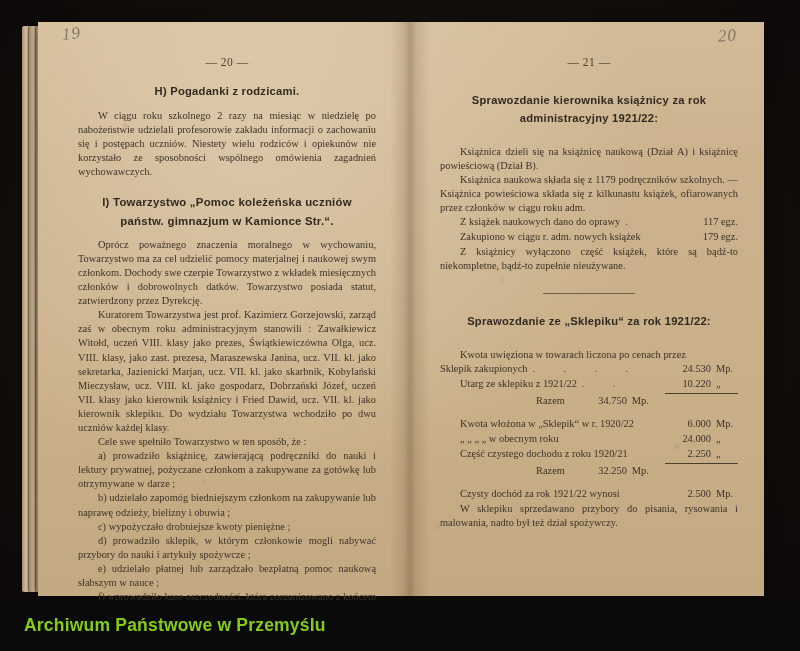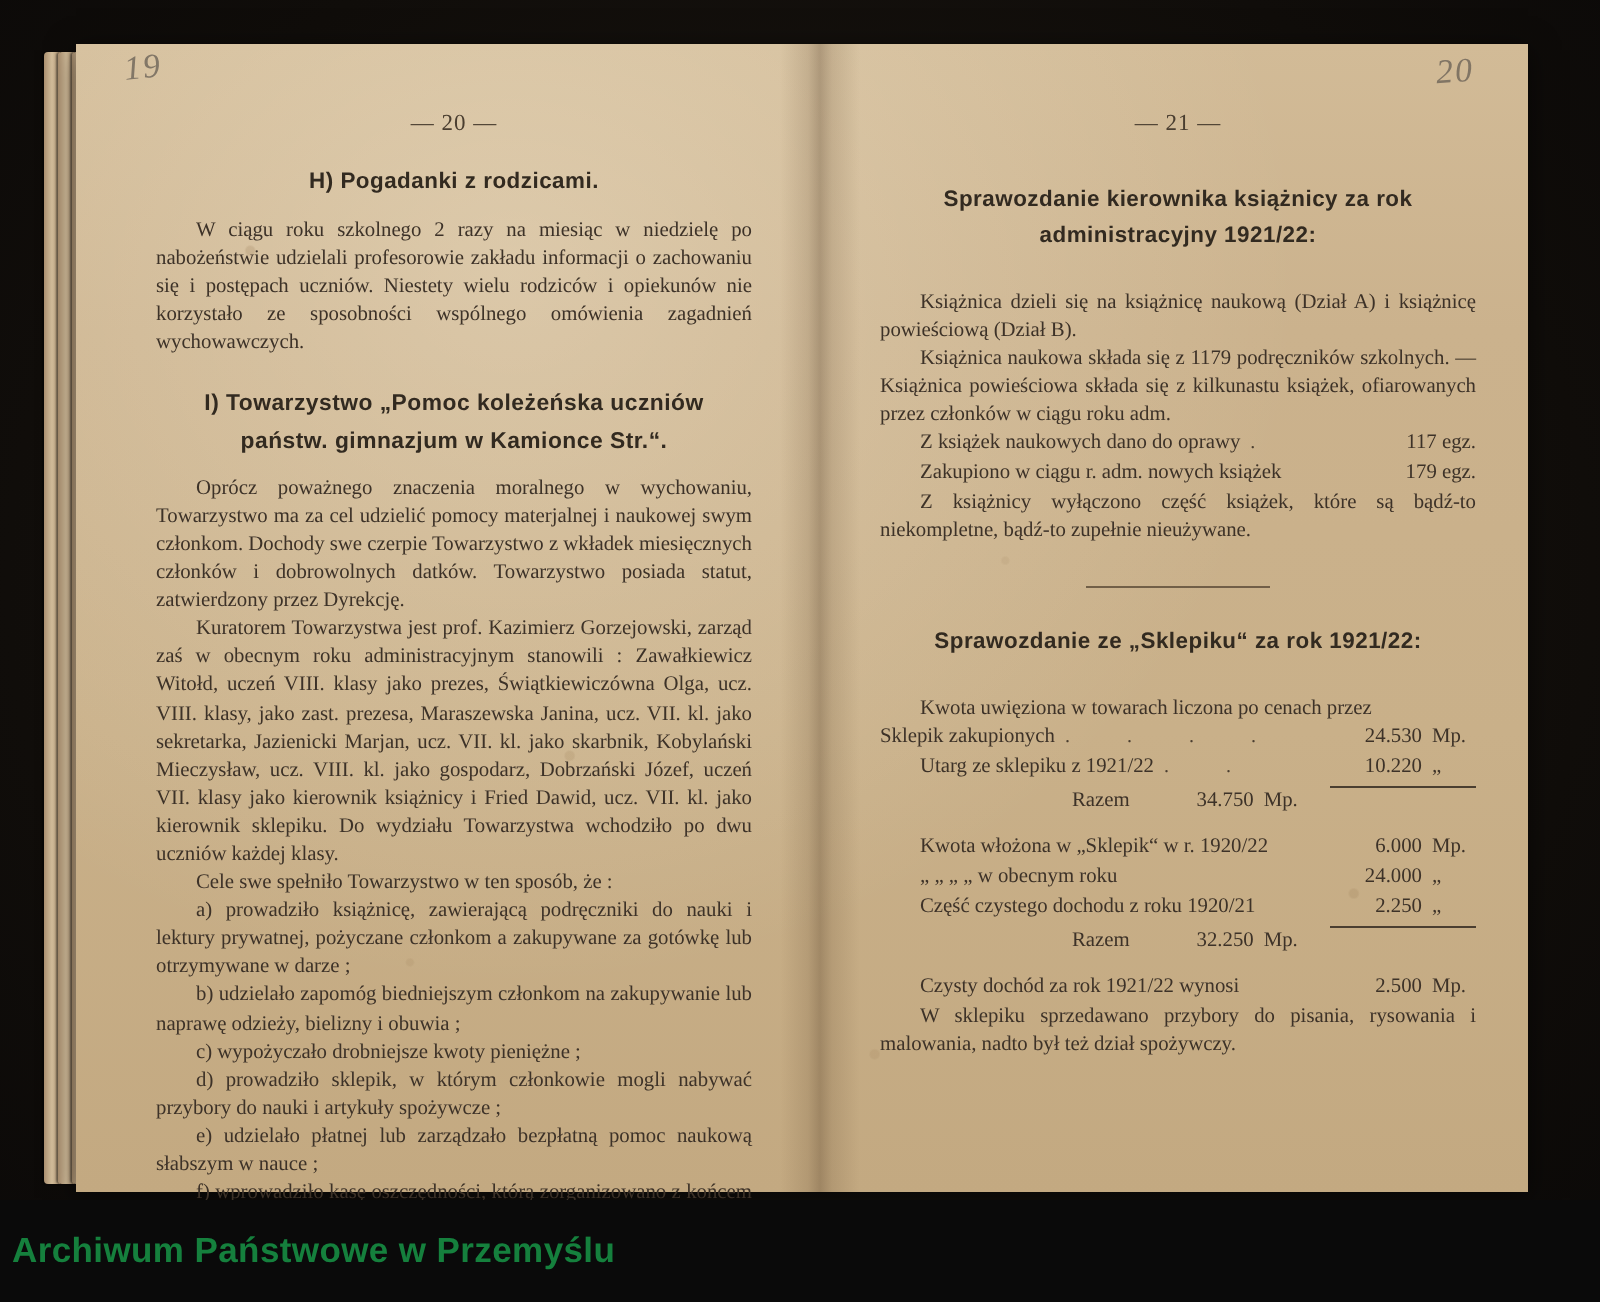--- a/index.html
+++ b/index.html
@@ -160,22 +160,22 @@
   
   #watermark{
     position:absolute;left:0;bottom:0;width:100%;height:51px;
     background:#0a0a0a;
     display:flex;align-items:center;
   }
   #watermark span{
     font-family:"Liberation Sans", sans-serif;
     font-weight:bold;
     font-size:17.5px;
-    color:#15803d;
-    padding-left:6px;
+    color:#84cc16;
+    padding-left:24px;
     letter-spacing:.2px;
   }
 </style>
 </head>
 <body>
 
 <div id="scan">
   <div id="backdrop"></div>
 
   <div class="edge-stack">

